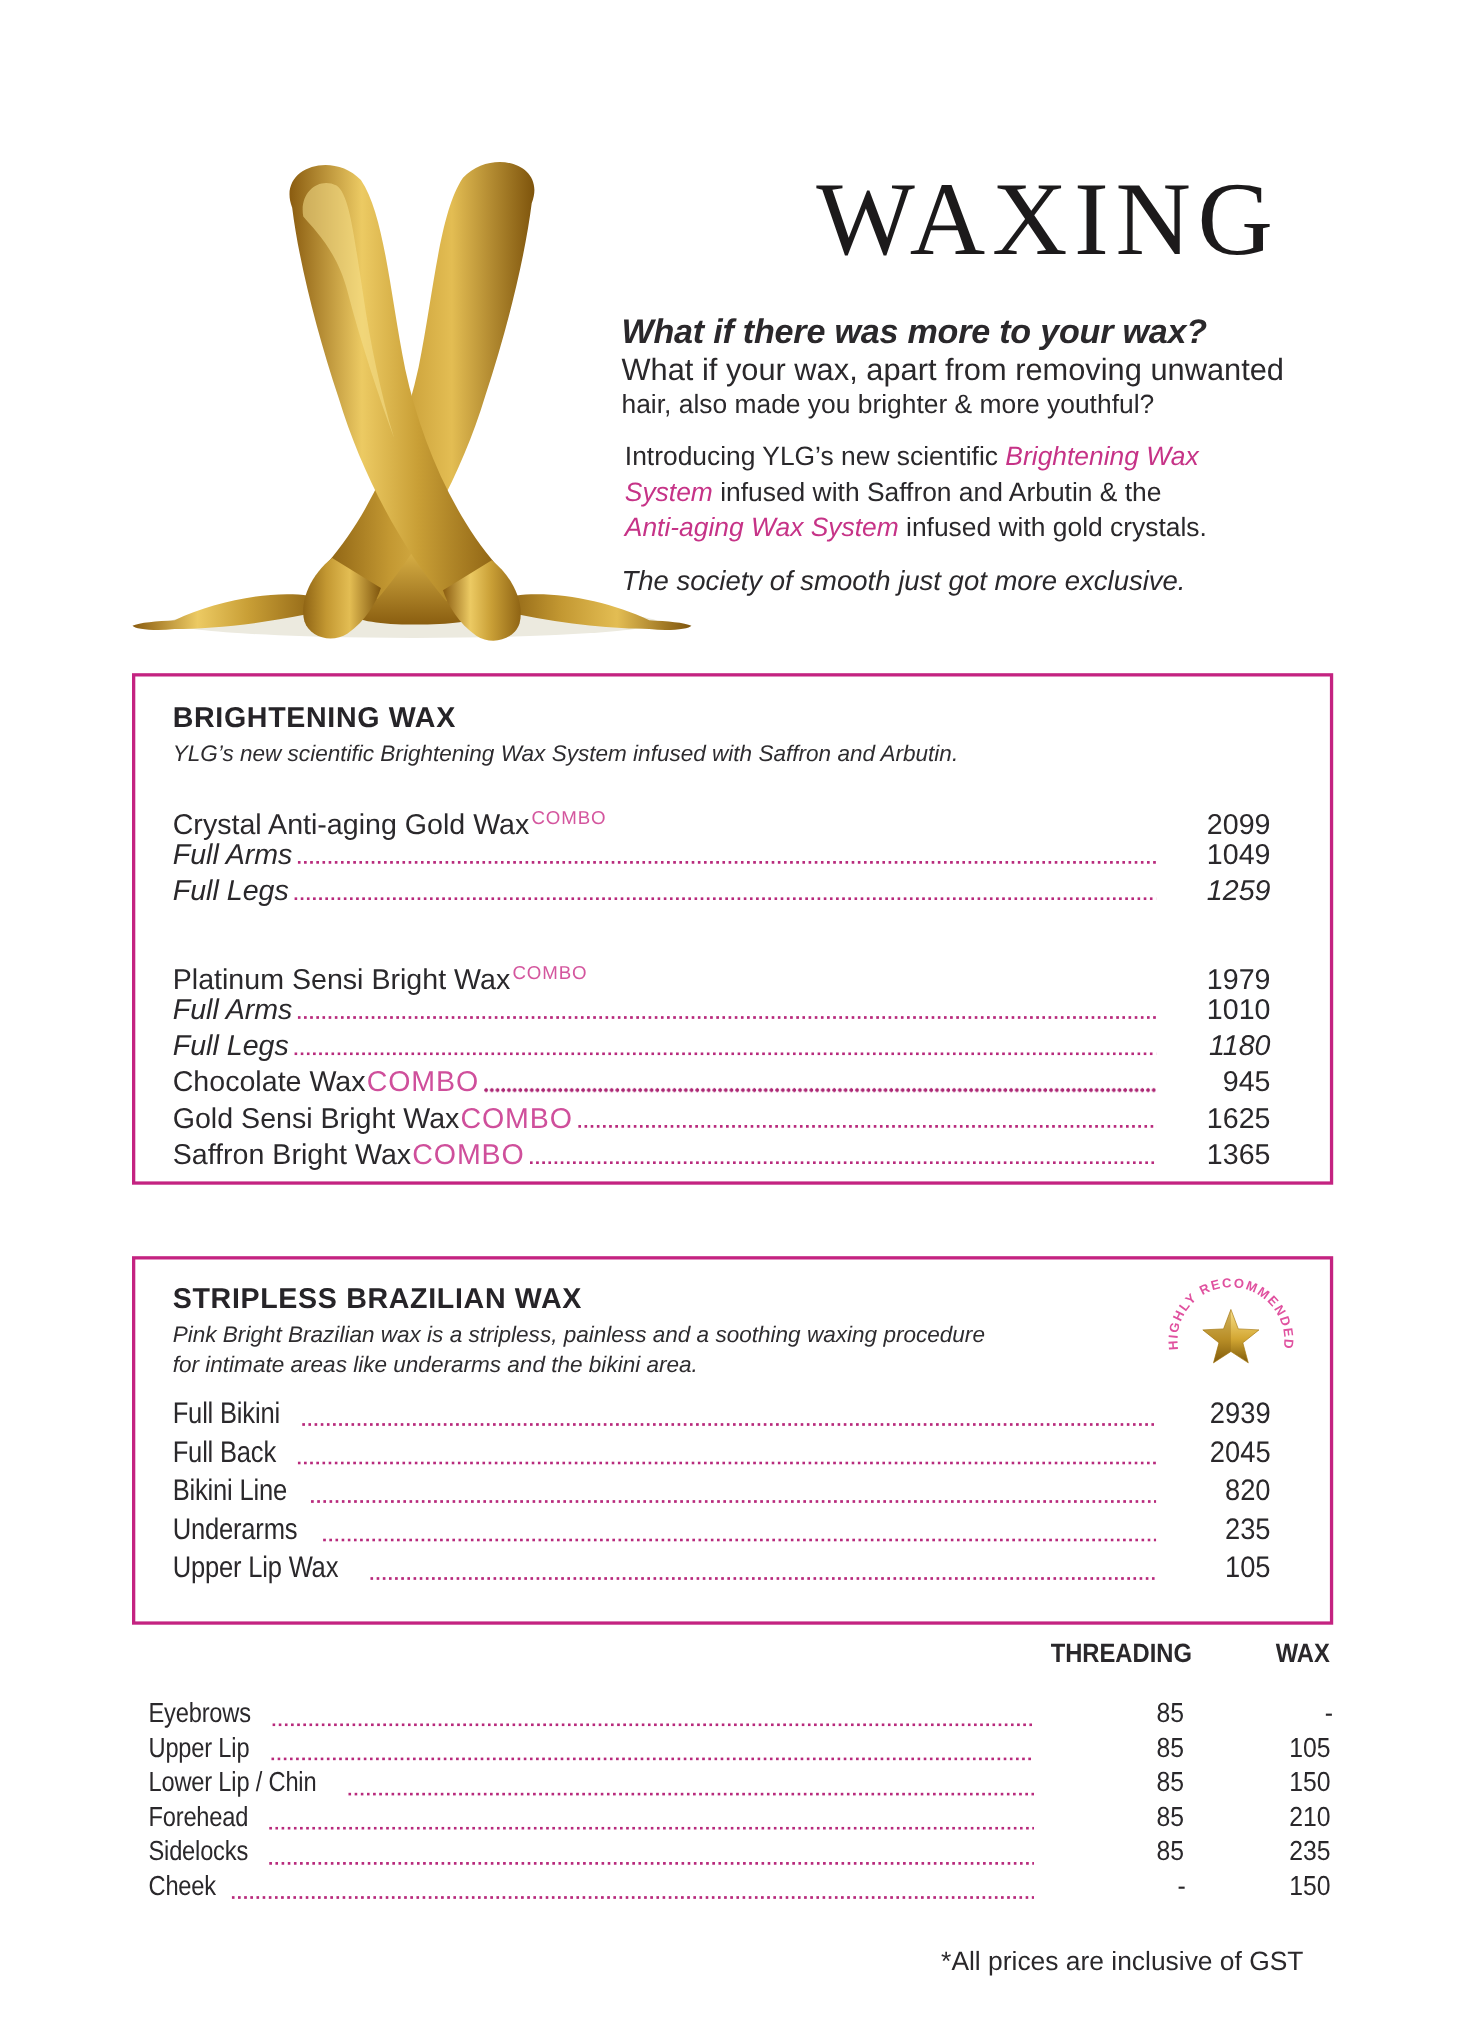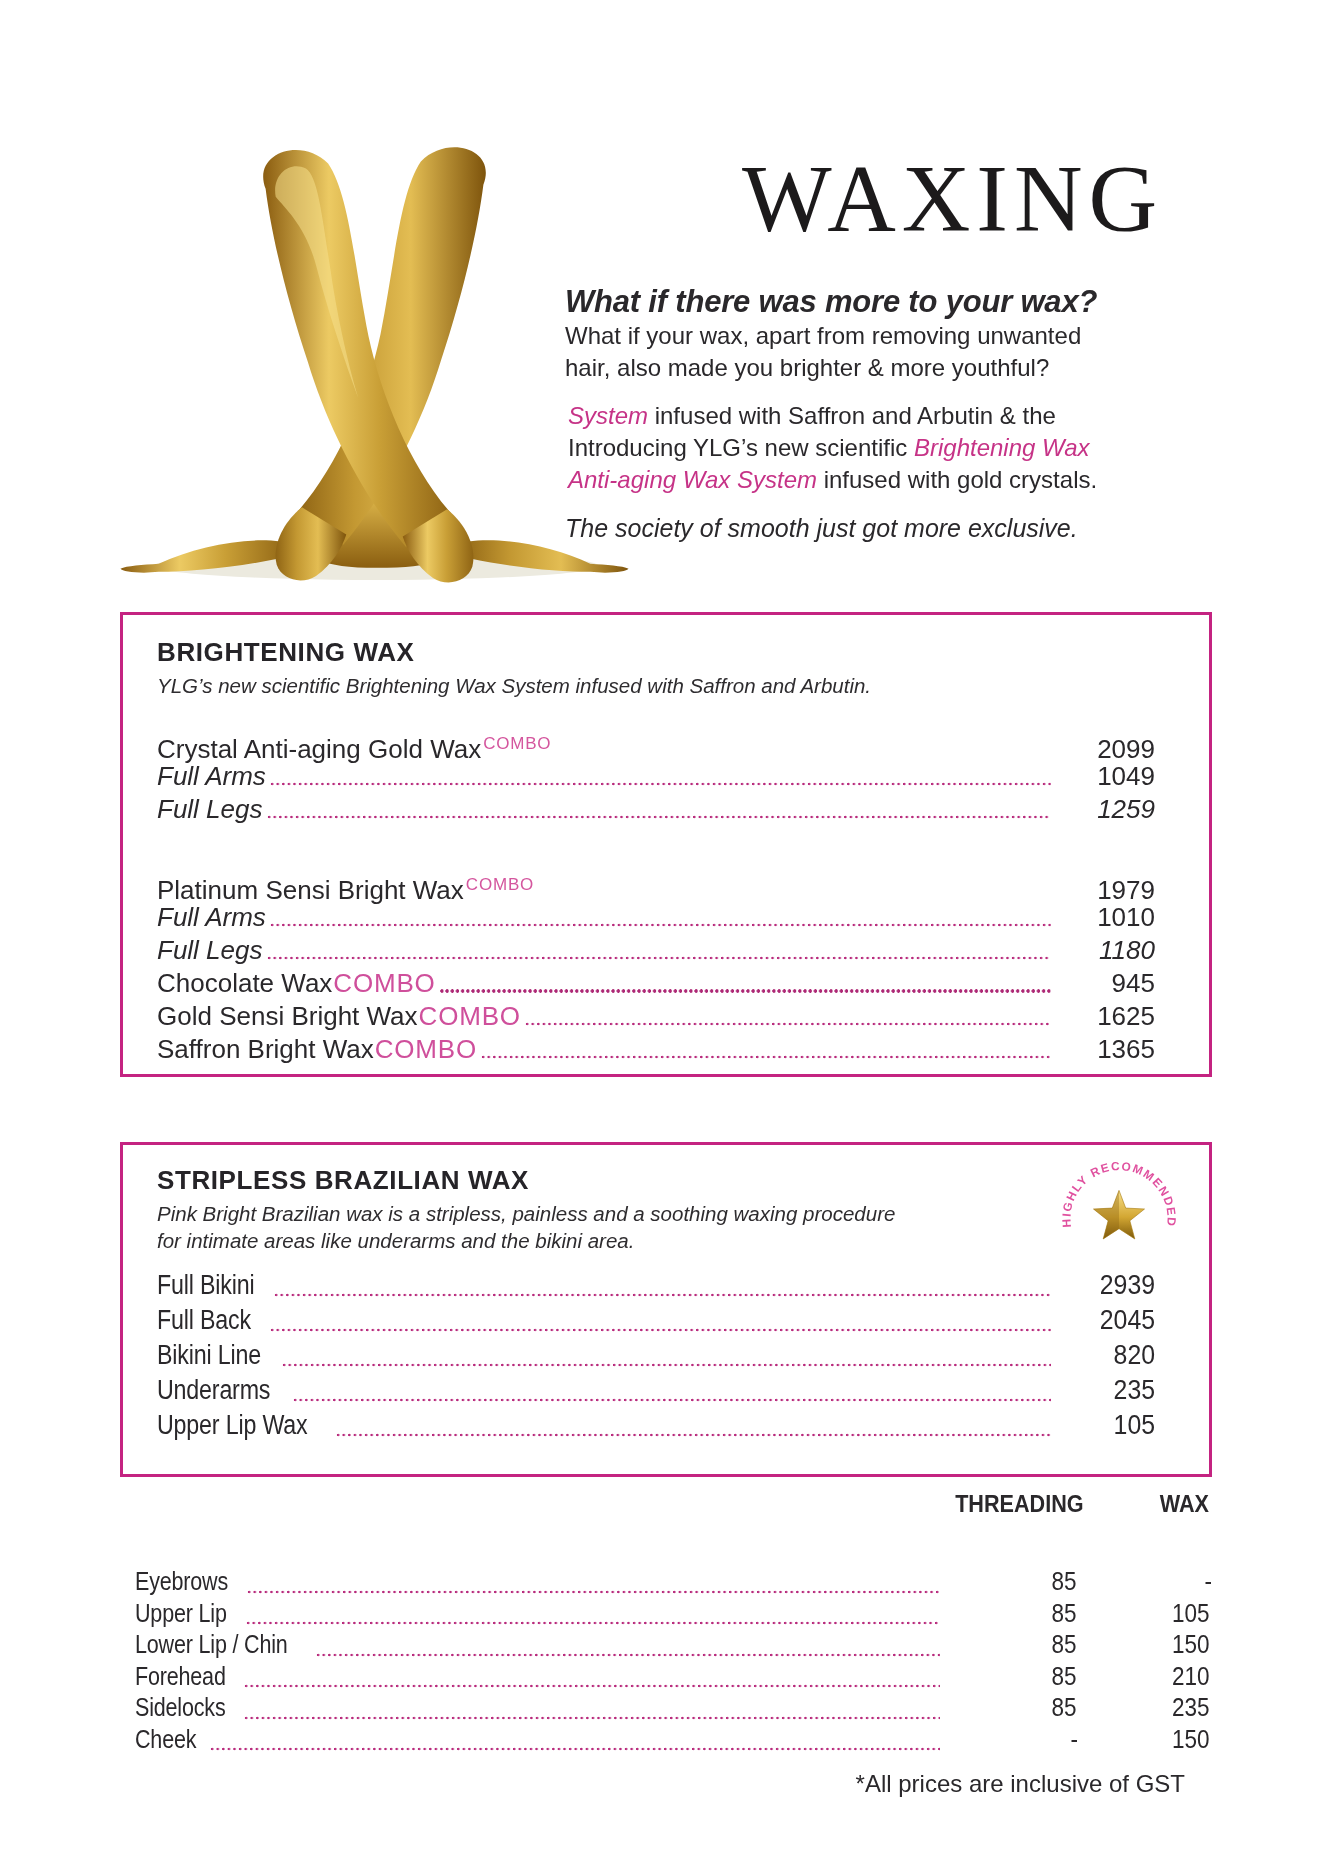--- a/index.html
+++ b/index.html
@@ -10,21 +10,21 @@
   html,body{margin:0;padding:0;background:#fff}
   body{width:1336px;height:1849px;position:relative;overflow:hidden;
        font-family:"Liberation Sans",sans-serif;color:var(--ink)}
   .abs{position:absolute}
 
   
   #hero-art{left:112px;top:96px;width:525px;height:494px}
   #page-title{left:742px;top:88px;font-family:"Liberation Serif",serif;
     font-weight:400;font-size:95px;letter-spacing:6px;color:#1c1a1b;line-height:1}
   #hook{left:565px;top:284px;font-size:31px;font-weight:700;font-style:italic;letter-spacing:-.2px}
-  #body1{left:565px;top:320px;font-size:24px;line-height:32px}
+  #body1{left:565px;top:320px;font-size:28px;line-height:32px}
   #body2{left:565px;top:352px;font-size:24px;line-height:32px}
   #intro{left:568px;top:400px;font-size:24px;line-height:32px}
   .intro-line{white-space:nowrap}
   .pinkit{color:#c63387;font-style:italic}
   #tagline{left:565px;top:514px;font-size:25px;font-weight:400;font-style:italic}
 
   
   .box{border:3px solid var(--magenta);background:#fff}
   #box1{left:120px;top:612px;width:1092px;height:465px;padding:22px 54px 0 34px}
   #box2{left:120px;top:1142px;width:1092px;height:335px;padding:20px 54px 0 34px}
@@ -53,21 +53,21 @@
   .cond{display:inline-block;transform:scaleX(.86);transform-origin:0 100%;letter-spacing:-.2px}
   .cond-c{display:inline-block;transform:scaleX(.9);transform-origin:50% 100%}
 
   
   #badge{position:absolute;top:2px;right:28px;width:124px;height:124px}
 
   
   #threading{left:135px;top:1490px;width:1077px}
   .t-head{display:grid;grid-template-columns:1fr 130px 134px;font-size:24px;font-weight:700}
   .t-head div{text-align:right}
-  .t-rows{margin-top:48px}
+  .t-rows{margin-top:24px}
   .t-row{display:grid;grid-template-columns:1fr 130px 134px;height:31.5px;line-height:31.5px;font-size:25px}
   .t-c1{display:flex;align-items:baseline;min-width:0}
   .t-leader{margin-bottom:4px}
   .t-val{text-align:right}
 
   #footnote{right:151px;top:1770px;font-size:24px}
 </style>
 </head>
 <body>
 
@@ -103,22 +103,22 @@
       <path d="M332,410 C350,424 362,448 357,467 C352,482 332,487 318,478 C302,467 292,450 288,437 Z" fill="url(#g1)"></path>
       <path d="M162,100 C158,78 176,64 192,72 C204,80 208,120 216,170 C222,212 232,260 244,300 C230,262 214,214 202,168 C192,130 172,112 162,100 Z" fill="#f6e08c" opacity=".55"></path>
     </svg>
   </div>
 
   <h1 class="abs" id="page-title">WAXING</h1>
   <div class="abs" id="hook">What if there was more to your wax?</div>
   <div class="abs" id="body1">What if your wax, apart from removing unwanted</div>
   <div class="abs" id="body2">hair, also made you brighter &amp; more youthful?</div>
   <div class="abs" id="intro">
+      <div class="intro-line"><span>Introducing YLG’s new scientific </span><span class="pinkit">Brightening Wax</span></div>
       <div class="intro-line"><span class="pinkit">System</span><span> infused with Saffron and Arbutin &amp; the</span></div>
-      <div class="intro-line"><span>Introducing YLG’s new scientific </span><span class="pinkit">Brightening Wax</span></div>
       <div class="intro-line"><span class="pinkit">Anti-aging Wax System</span><span> infused with gold crystals.</span></div>
     </div>
   <div class="abs" id="tagline">The society of smooth just got more exclusive.</div>
 
   <section class="abs box" id="box1">
     <h2>BRIGHTENING WAX</h2>
     <p class="subtitle">YLG’s new scientific Brightening Wax System infused with Saffron and Arbutin.</p>
     <div class="rows">
         <div class="row b1">
           <span class="label"><span>Crystal Anti-aging Gold Wax</span><span class="combo-sup">COMBO</span></span>

